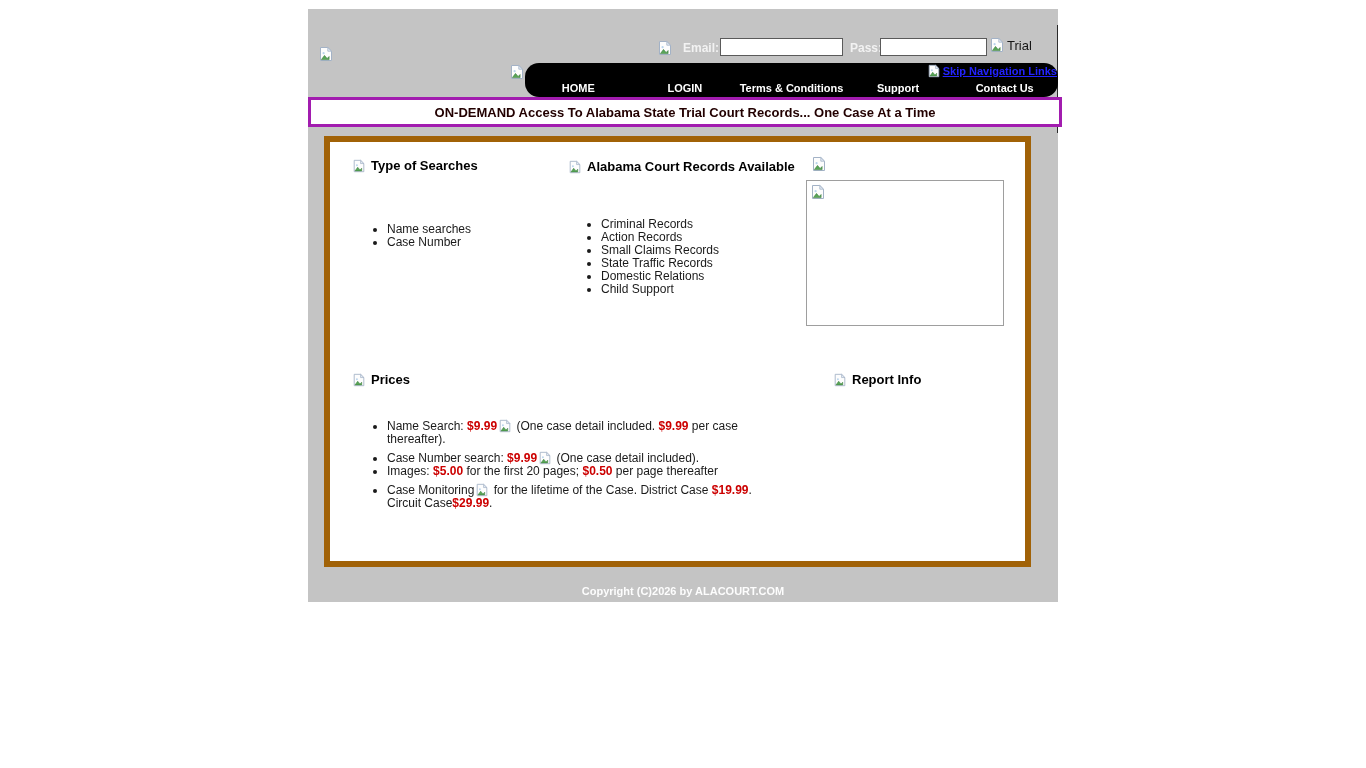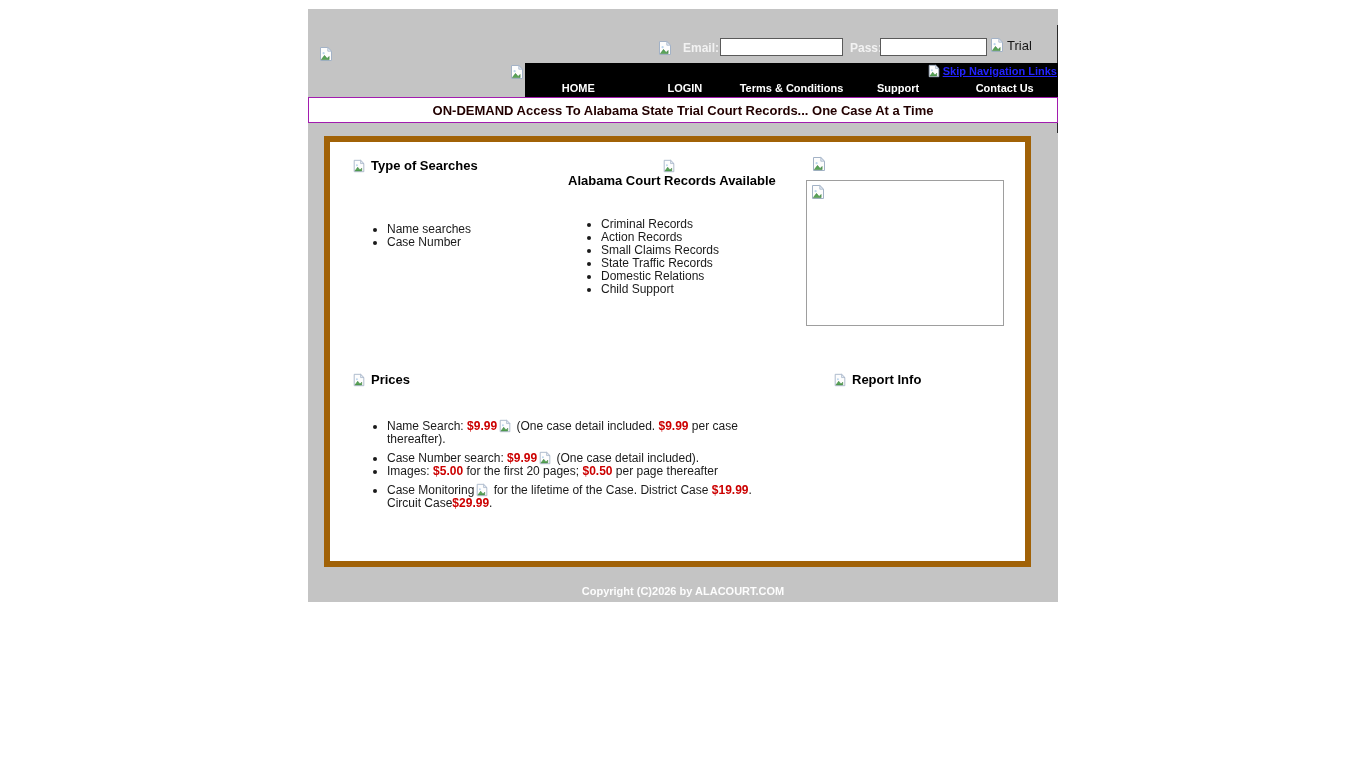--- a/index.html
+++ b/index.html
@@ -18,35 +18,35 @@
   .in-pass{left:572px;width:101px;}
   .submit-btn{position:absolute;left:681px;top:12px;display:flex;align-items:center;background:none;border:none;padding:0;cursor:pointer;font-family:"Liberation Sans",sans-serif;}
   .submit-btn span{font-size:13px;color:#161616;margin-left:2px;}
   .account-bar{position:absolute;left:372px;top:32px;width:378px;height:21px;background:#7d7d7d;cursor:pointer;}
   .account-bar .txt{position:absolute;left:4px;top:0;line-height:21px;font-size:10px;font-weight:bold;color:#ffffff;letter-spacing:.2px;}
   .account-bar .bico{position:absolute;left:308px;top:2px;}
 
   
   .nav{position:absolute;left:0;top:54px;width:750px;height:34px;}
   .nav-pre-icon{position:absolute;left:201px;top:1px;}
-  .nav-black{position:absolute;left:217px;top:0;right:0;bottom:0;background:#000000;}
+  .nav-black{position:absolute;left:217px;top:0;right:0;bottom:0;background:#000000;border-radius:14px;}
   .skip-link{position:absolute;right:1px;top:1px;display:flex;align-items:center;font-size:11px;font-weight:bold;color:#2323ff;text-decoration:underline;cursor:pointer;}
   .skip-link .bico{margin-right:2px;}
   .nav-items{position:absolute;left:0;right:0;bottom:3px;display:flex;}
   .nav-item{flex:1;text-align:center;color:#ffffff;font-weight:bold;font-size:11px;cursor:pointer;}
 
   
-  .banner{position:absolute;left:0;top:88px;width:748px;height:24px;background:#ffffff;border:1px solid #a21caf;display:flex;align-items:center;justify-content:center;font-weight:bold;font-size:13px;color:#220000;}
+  .banner{position:absolute;left:0;top:88px;width:748px;height:24px;background:#ffffff;border:3px solid #a21caf;display:flex;align-items:center;justify-content:center;font-weight:bold;font-size:13px;color:#220000;}
 
   
   .mainbox{position:absolute;left:16px;top:127px;width:695px;height:419px;background:#ffffff;border:6px solid #a16207;}
   .sec-h{position:absolute;display:flex;align-items:center;font-weight:bold;font-size:13px;color:#000;white-space:nowrap;}
   .sec-h .bico{margin-right:5px;}
   .h-tos{left:22px;top:16px;}
-  .h-acr{left:238px;top:17px;flex-direction:column;}
+  .h-acr{left:238px;top:17px;}
   .lone-icon{position:absolute;left:481px;top:14px;}
   .h-prices{left:22px;top:230px;}
   .h-report{left:503px;top:230px;}
   .imgbox{position:absolute;left:476px;top:38px;width:196px;height:144px;border:1px solid #9e9e9e;background:#fff;}
   .imgbox .bico{position:absolute;left:3px;top:3px;}
   ul.blist{position:absolute;margin:0;padding:0 0 0 13px;font-size:12px;color:#1a1a1a;list-style:disc outside;}
   ul.blist li{line-height:13px;}
   .list-searches{left:44px;top:81px;}
   .list-records{left:258px;top:76px;}
   .list-prices{left:44px;top:277px;width:372px;}

